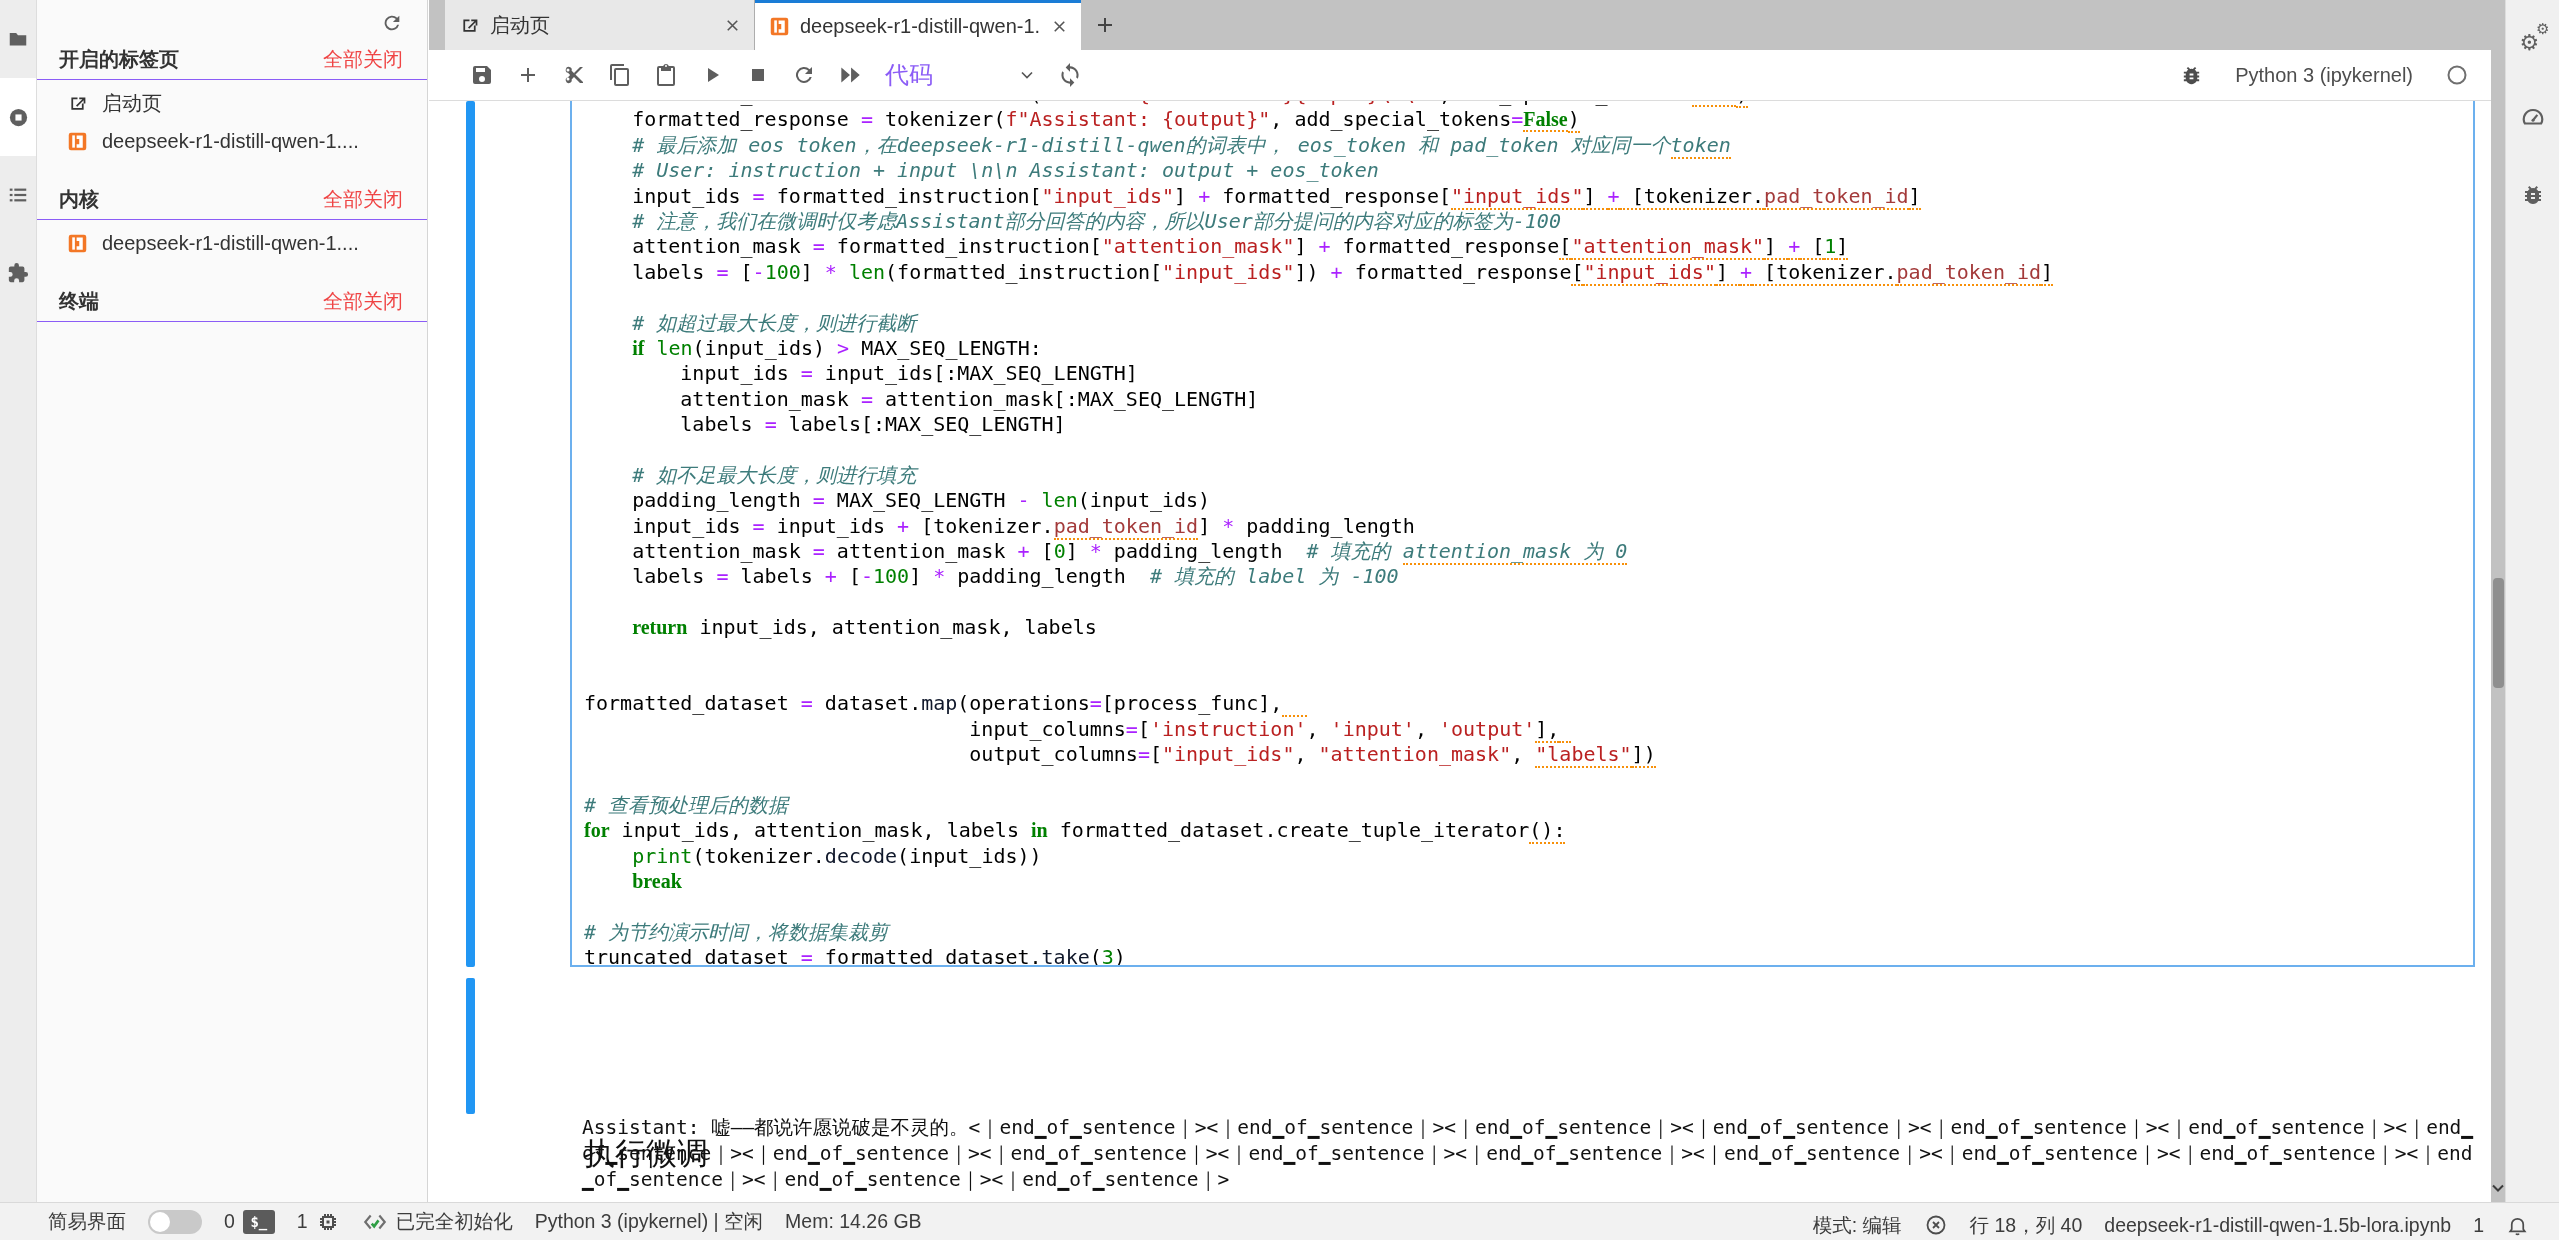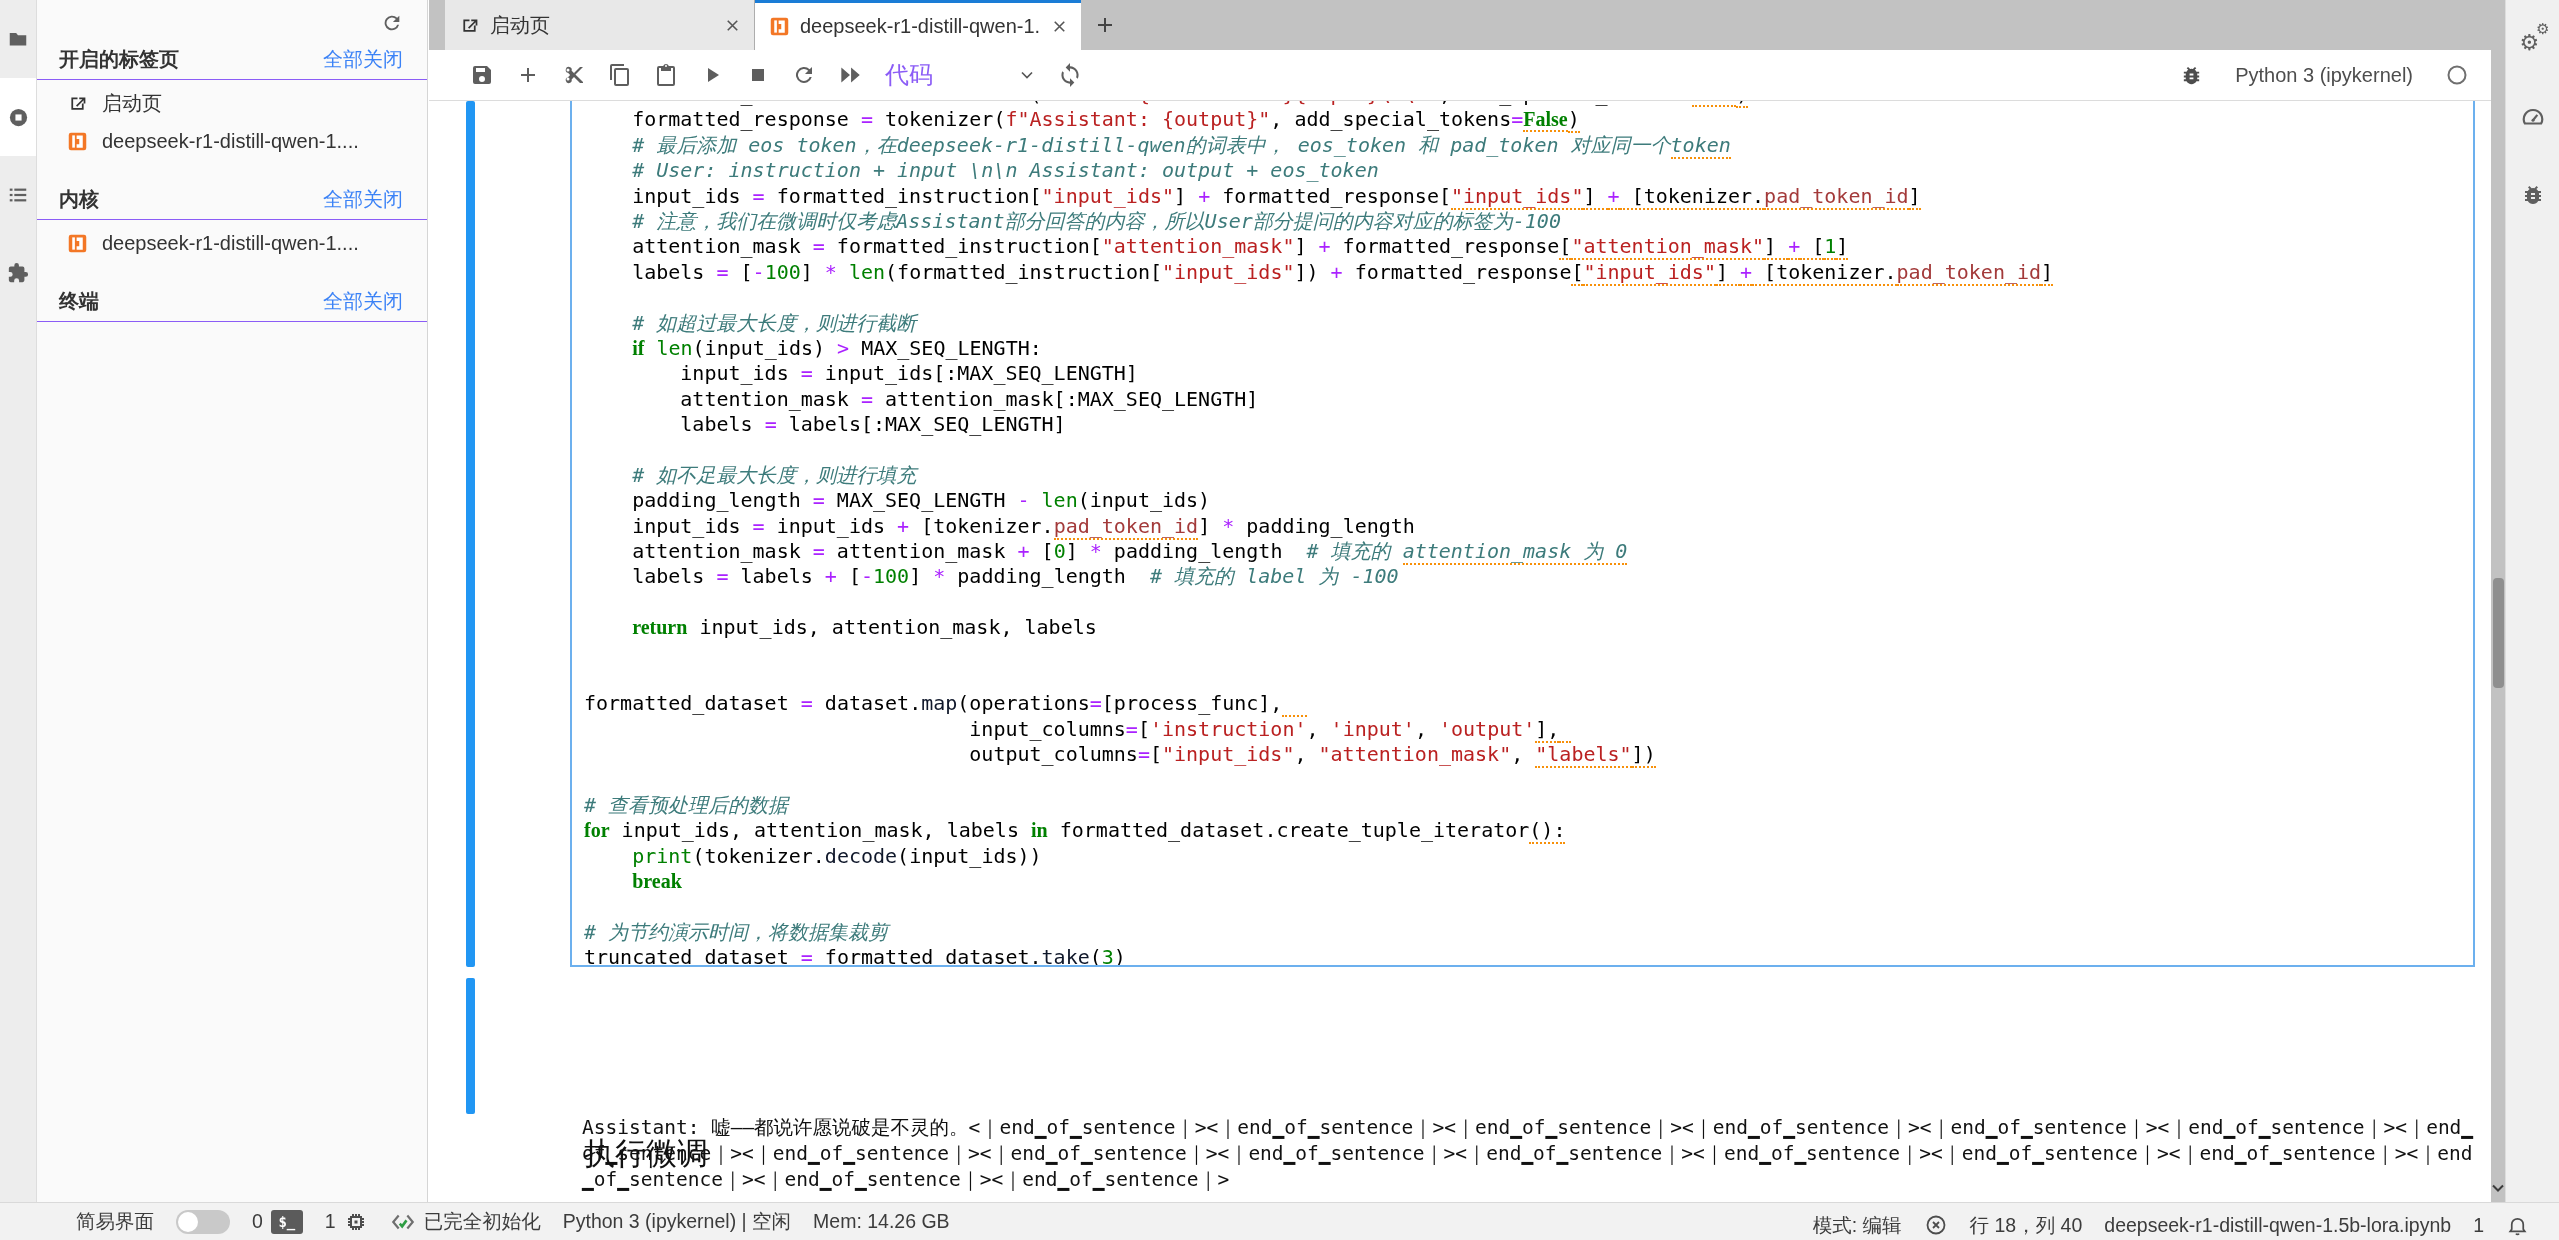--- a/index.html
+++ b/index.html
@@ -11,21 +11,21 @@
   .activity-bar{position:absolute;left:0;top:0;bottom:38px;width:36px;background:#ededed;border-right:1px solid #ddd;}
   .ab-item{height:78px;display:flex;align-items:center;justify-content:center;color:#5f5f5f;}
   .ab-item.active{background:#fff;}
 
   
   .sidebar{position:absolute;left:37px;top:0;bottom:38px;width:391px;background:#fafafa;border-right:1px solid #d5d5d5;box-sizing:border-box;}
   .sb-head{height:46px;position:relative;}
   .sb-refresh{position:absolute;right:24px;top:12px;color:#5f5f5f;}
   .sb-sec-head{display:flex;align-items:flex-start;justify-content:space-between;padding:0 24px 6px 22px;border-bottom:1px solid #8b5cf6;}
   .sb-title{font-weight:bold;font-size:20px;color:#333;}
-  .sb-close{font-size:20px;color:#3b82f6;cursor:pointer;}
+  .sb-close{font-size:20px;color:#ef4444;cursor:pointer;}
   .sb-items{padding-top:4px;}
   .sb-item{height:38px;display:flex;align-items:center;gap:14px;padding-left:30px;font-size:20px;color:#333;}
   .sb-sec{margin-bottom:26px;}
 
   
   .main{position:absolute;left:429px;top:0;right:68px;bottom:38px;display:flex;flex-direction:column;}
 
   .tabbar{height:50px;background:#c2c2c2;display:flex;align-items:stretch;padding-left:16px;flex:none;}
   .tab{box-sizing:border-box;display:flex;align-items:center;gap:10px;padding:0 12px 0 14px;font-size:20px;color:#333;}
   .tab.inactive{background:#e8e8e8;border-right:1px solid #adadad;width:310px;}
@@ -66,21 +66,21 @@
 
   
   .rightbar{position:absolute;right:0;top:0;bottom:38px;width:53px;background:#f0f0f0;border-left:1px solid #ddd;}
   .rb-item{height:78px;display:flex;align-items:center;justify-content:center;color:#5f5f5f;}
   .gear-wrap{position:relative;width:30px;height:30px;font-size:22px;color:#5f5f5f;}
   .gear-big{position:absolute;left:2px;top:6px;}
   .gear-small{position:absolute;right:-2px;top:-4px;font-size:15px;}
 
   
   .statusbar{position:absolute;left:0;right:0;bottom:0;height:38px;background:#f2f2f2;border-top:1px solid #d9d9d9;
-             display:flex;align-items:center;box-sizing:border-box;padding:0 30px 0 76px;
+             display:flex;align-items:center;box-sizing:border-box;padding:0 30px 0 48px;
              font-size:19.5px;color:#3c3c3c;}
   .sb-left{display:flex;align-items:center;gap:22px;}
   .sb-right{margin-left:auto;display:flex;align-items:center;gap:22px;margin-top:7px;}
   .toggle{width:54px;height:24px;border-radius:12px;background:#c9c9c9;position:relative;}
   .toggle .knob{position:absolute;left:2px;top:2px;width:20px;height:20px;border-radius:50%;background:#fff;}
   .term-badge{width:32px;height:24px;background:#5b5b5b;color:#fff;border-radius:3px;
               font-family:"DejaVu Sans Mono",monospace;font-size:14px;display:flex;align-items:center;justify-content:center;font-weight:bold;}
   .cnt{font-size:19.5px;}
   .icon-inline{display:flex;align-items:center;color:#4d4d4d;}
   .pair{display:flex;align-items:center;gap:8px;}

